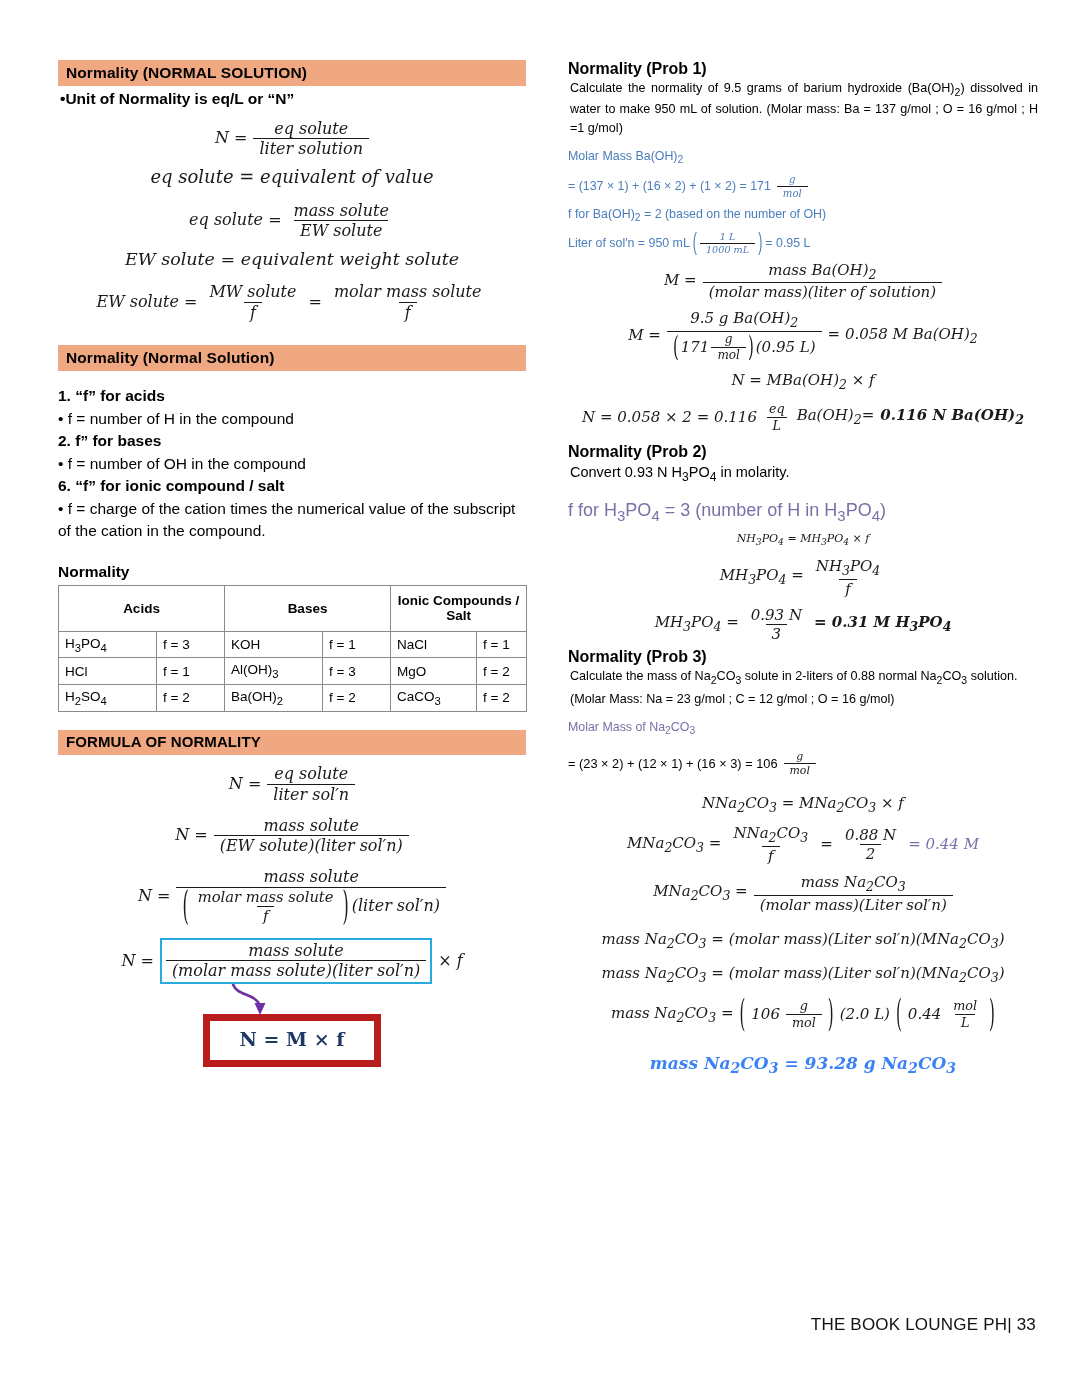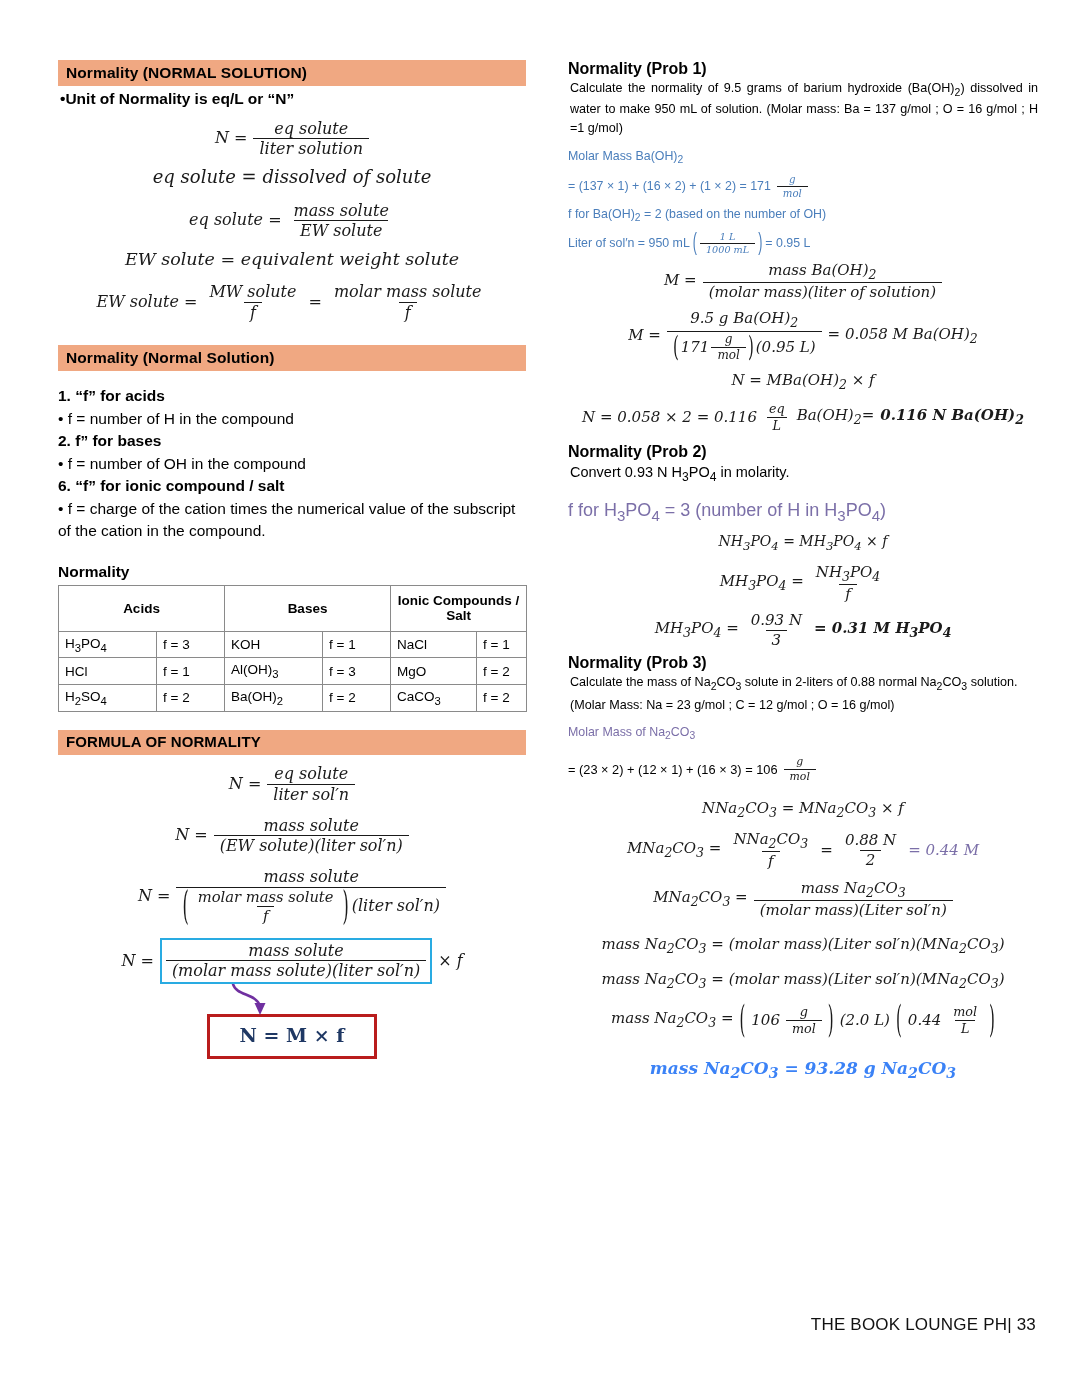--- a/index.html
+++ b/index.html
@@ -99,21 +99,21 @@
   .c3 { width: 98px; } .c4 { width: 68px; }
   .c5 { width: 86px; } .c6 { width: 50px; }
 
   
   .cyan-box {
     border: 2px solid #29ABE2;
     padding: 2px 4px 3px 4px;
     display: inline-block;
   }
   .green-box {
-    border: 3px solid #b91c1c;
+    border: 7px solid #b91c1c;
     padding: 8px 30px 9px 30px;
     display: inline-block;
     color: #1F3864;
     font-weight: bold;
     font-size: 19px;
   }
   .arrow-wrap { position: relative; height: 34px; width: 468px; }
 
   
   .prob-title { font-weight: bold; font-size: 16px; margin: 0 0 1px 0; }
@@ -161,21 +161,21 @@
       <div class="m-row">
         <span>N =</span>
         <span class="frac">
           <span class="num">eq solute</span>
           <span class="den">liter solution</span>
         </span>
       </div>
     </div>
 
     <div class="sp10"></div>
-    <div class="math" style="font-size:18px">eq solute = dissolved of solute</div>
+    <div class="math" style="font-size:18px">eq solute = equivalent of value</div>
 
     <div class="sp14"></div>
     <div class="math">
       <div class="m-row">
         <span>eq solute =</span>
         <span class="frac">
           <span class="num">mass solute</span>
           <span class="den">EW solute</span>
         </span>
       </div>
@@ -417,21 +417,21 @@
 
     <div class="sp10"></div>
 
     <div class="prob-title">Normality (Prob 2)</div>
     <div class="prob-body big nojust">Convert 0.93 N H<sub>3</sub>PO<sub>4</sub> in molarity.</div>
 
     <div class="sp10"></div>
     <div class="note-purple" style="font-size:18px">f for H<sub>3</sub>PO<sub>4</sub> = 3 (number of H in H<sub>3</sub>PO<sub>4</sub>)</div>
 
     <div class="sp6"></div>
-    <div class="math" style="font-size:14px">NH<sub>3</sub>PO<sub>4</sub> = MH<sub>3</sub>PO<sub>4</sub> × f</div>
+    <div class="math" style="font-size:11px">NH<sub>3</sub>PO<sub>4</sub> = MH<sub>3</sub>PO<sub>4</sub> × f</div>
 
     <div class="sp10"></div>
     <div class="math" style="font-size:15px">
       <div class="m-row">
         <span>MH<sub>3</sub>PO<sub>4</sub> =</span>
         <span class="frac">
           <span class="num">NH<sub>3</sub>PO<sub>4</sub></span>
           <span class="den">f</span>
         </span>
       </div>

